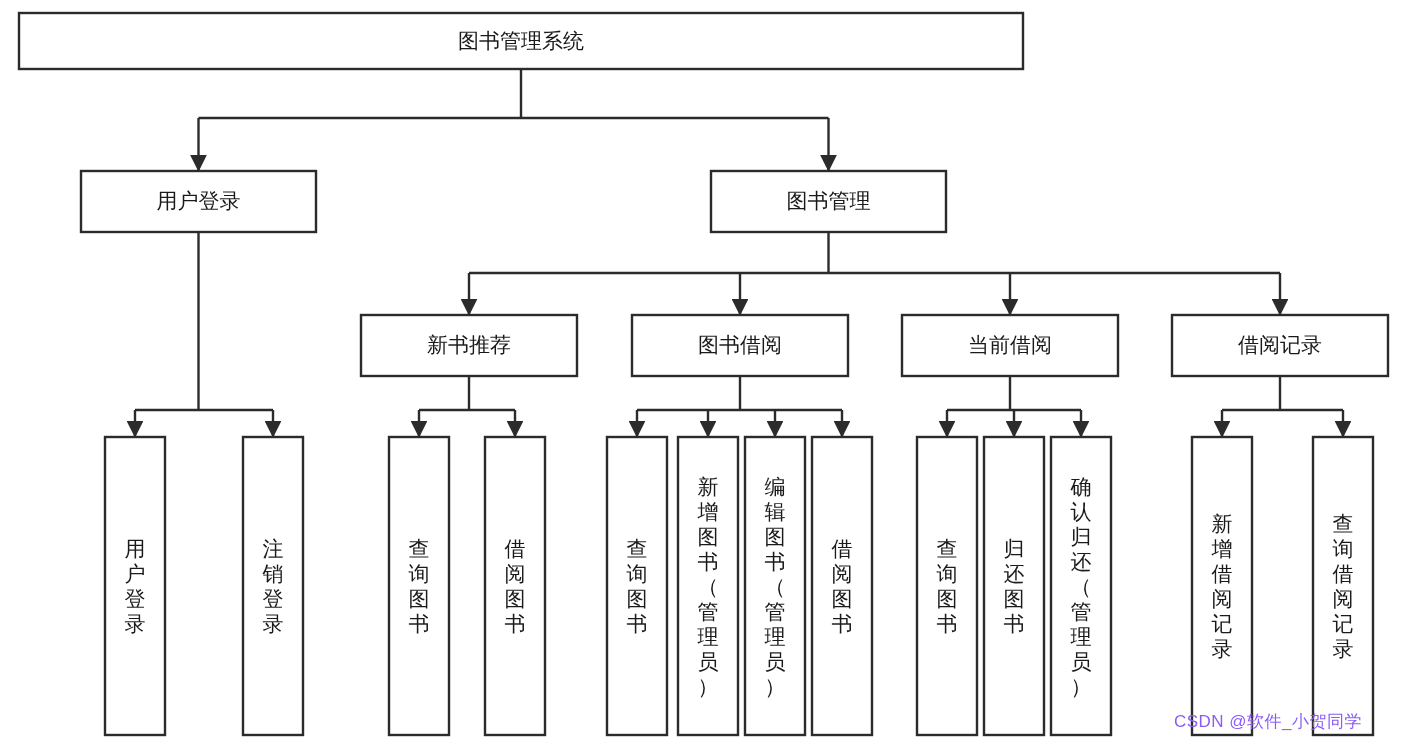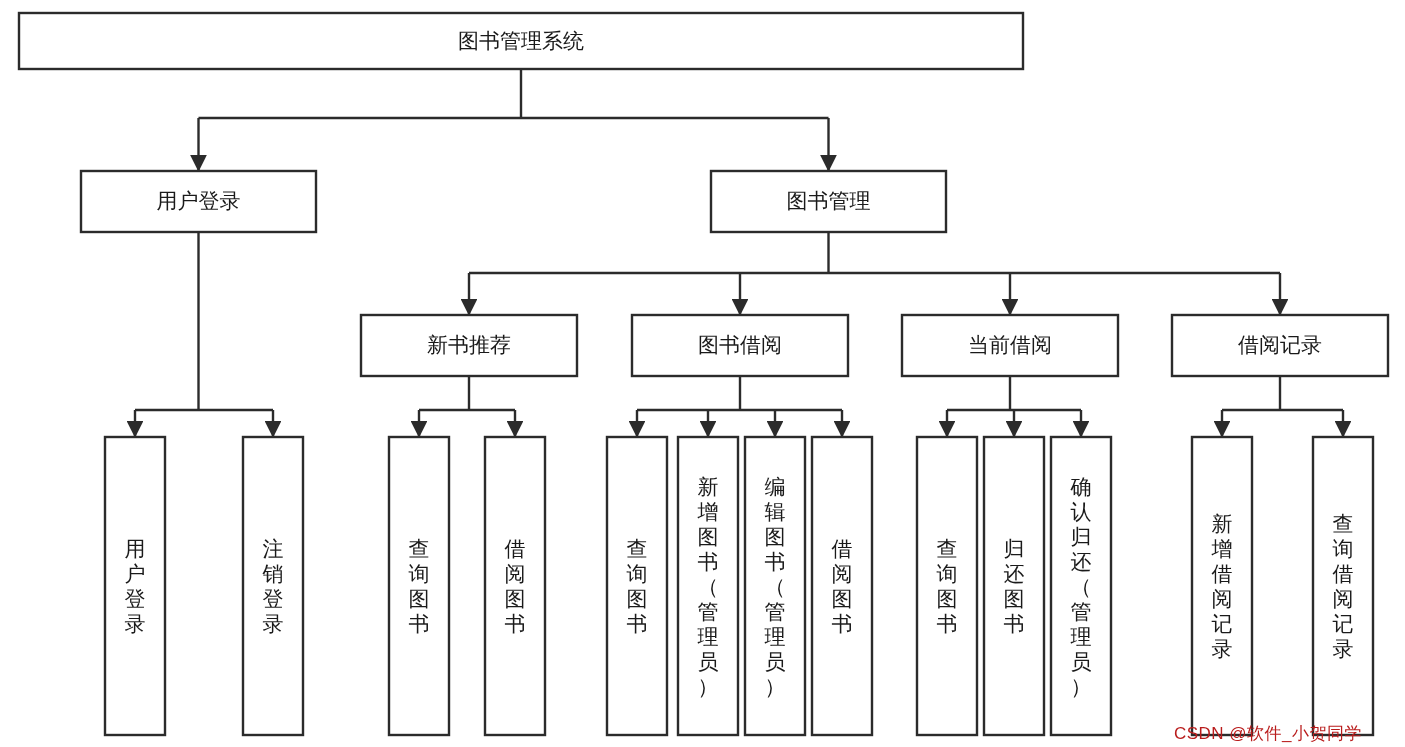--- a/index.html
+++ b/index.html
@@ -48,24 +48,24 @@
   }
   .node-label-v {
     font-family: "Liberation Sans", "DejaVu Sans", sans-serif;
     fill: #1a1a1a;
     font-size: 21px;
     text-anchor: middle;
   }
   .watermark {
     position: absolute;
     right: 8px;
-    bottom: 2px;
+    bottom: 14px;
     font-family: "Liberation Sans", "DejaVu Sans", sans-serif;
     font-size: 17px;
-    color: #b91c1c;
+    color: #8b5cf6;
     white-space: nowrap;
     letter-spacing: 0.5px;
   }
 </style>
 </head>
 <body>
 
 <div id="chart-root">
 
   <svg class="flow" viewBox="0 0 1405 747">

